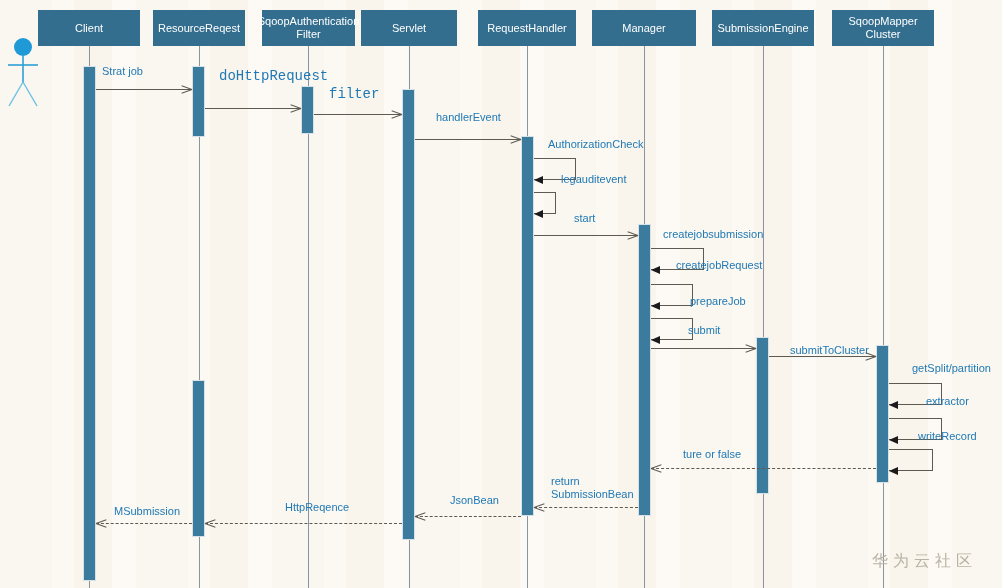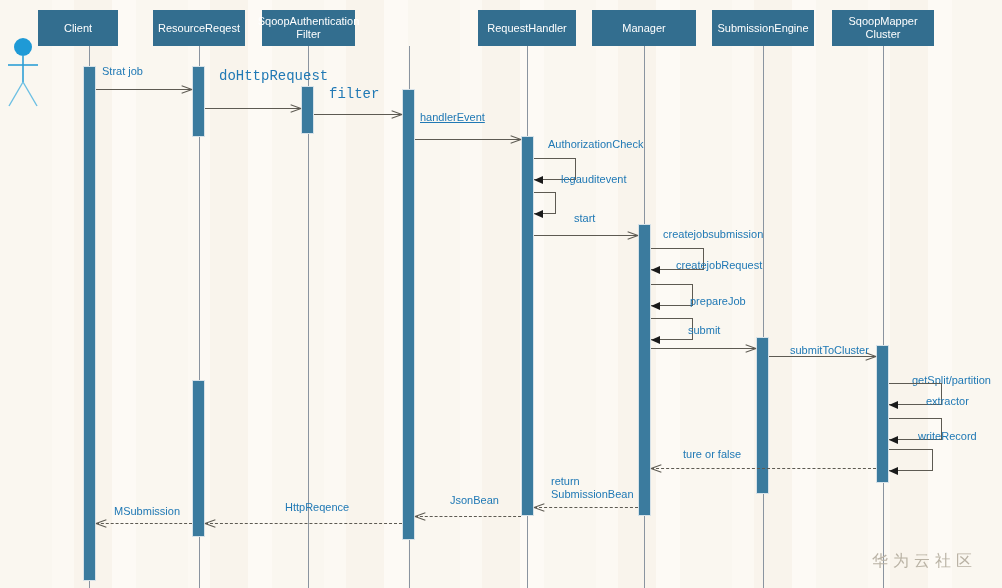--- a/index.html
+++ b/index.html
@@ -147,24 +147,25 @@
 
   <div class="lifeline-line" style="left:89px;  top:46px; height:542px;"></div>
   <div class="lifeline-line" style="left:199px; top:46px; height:542px;"></div>
   <div class="lifeline-line" style="left:308px; top:46px; height:542px;"></div>
   <div class="lifeline-line" style="left:409px; top:46px; height:542px;"></div>
   <div class="lifeline-line" style="left:527px; top:46px; height:542px;"></div>
   <div class="lifeline-line" style="left:644px; top:46px; height:542px;"></div>
   <div class="lifeline-line" style="left:763px; top:46px; height:542px;"></div>
   <div class="lifeline-line" style="left:883px; top:46px; height:542px;"></div>
 
-  <div class="participant-box" style="left:38px;  top:10px; width:80px; height:36px;">Client</div>
+  <div class="participant-box" style="left:38px;  top:10px; width:102px; height:36px;">Client</div>
   <div class="participant-box" style="left:262px; top:10px; width:93px; height:36px;">SqoopAuthentication
 Filter</div>
   <div class="participant-box" style="left:153px; top:10px; width:92px;  height:36px;">ResourceReqest</div>
+  <div class="participant-box" style="left:361px; top:10px; width:96px;  height:36px;">Servlet</div>
   <div class="participant-box" style="left:592px; top:10px; width:104px; height:36px;">Manager</div>
   <div class="participant-box" style="left:478px; top:10px; width:98px;  height:36px;">RequestHandler</div>
   <div class="participant-box" style="left:712px; top:10px; width:102px; height:36px;">SubmissionEngine</div>
   <div class="participant-box" style="left:832px; top:10px; width:102px; height:36px;">SqoopMapper
 Cluster</div>
 
   <div class="activation" style="left:83px;  top:66px;  width:13px; height:515px;"></div>
   <div class="activation" style="left:192px; top:66px;  width:13px; height:71px;"></div>
   <div class="activation" style="left:301px; top:86px;  width:13px; height:48px;"></div>
   <div class="activation" style="left:402px; top:89px;  width:13px; height:451px;"></div>
@@ -181,21 +182,21 @@
   <div class="msg-line" style="left:205px; top:108px; width:96px;"></div>
   <div class="arrow-head ah-open-right" style="left:301px; top:108px;"></div>
   <div class="msg-label mono" style="left:219px; top:70px; width:56px; white-space:normal;">doHttpRequest</div>
 
   <div class="msg-line" style="left:314px; top:114px; width:88px;"></div>
   <div class="arrow-head ah-open-right" style="left:402px; top:114px;"></div>
   <div class="msg-label mono" style="left:329px; top:88px;">filter</div>
 
   <div class="msg-line" style="left:415px; top:139px; width:106px;"></div>
   <div class="arrow-head ah-open-right" style="left:521px; top:139px;"></div>
-  <div class="msg-label" style="left:420px; top:111px;text-decoration:underline;">handlerEvent</div>
+  <div class="msg-label" style="left:436px; top:111px;">handlerEvent</div>
 
   <div class="msg-label" style="left:548px; top:138px;">AuthorizationCheck</div>
 
   <div class="self-call" style="left:534px; top:158px; width:42px; height:22px;"></div>
   <div class="arrow-head ah-filled-left" style="left:534px; top:176px;"></div>
   <div class="msg-label" style="left:561px; top:173px;">legauditevent</div>
 
   <div class="self-call" style="left:534px; top:192px; width:22px; height:22px;"></div>
   <div class="arrow-head ah-filled-left" style="left:534px; top:210px;"></div>
   <div class="msg-label" style="left:574px; top:212px;">start</div>
@@ -217,21 +218,21 @@
   <div class="arrow-head ah-filled-left" style="left:651px; top:336px;"></div>
   <div class="msg-label" style="left:688px; top:324px;">submit</div>
 
   <div class="msg-line" style="left:651px; top:348px; width:105px;"></div>
   <div class="arrow-head ah-open-right" style="left:756px; top:348px;"></div>
 
   <div class="msg-line" style="left:769px; top:356px; width:107px;"></div>
   <div class="arrow-head ah-open-right" style="left:876px; top:356px;"></div>
   <div class="msg-label" style="left:790px; top:344px;">submitToCluster</div>
 
-  <div class="msg-label" style="left:912px; top:362px;margin-top:12px;">getSplit/partition</div>
+  <div class="msg-label" style="left:912px; top:362px;">getSplit/partition</div>
 
   <div class="self-call" style="left:889px; top:383px; width:53px; height:22px;"></div>
   <div class="arrow-head ah-filled-left" style="left:889px; top:401px;"></div>
   <div class="msg-label" style="left:926px; top:395px;">extractor</div>
 
   <div class="self-call" style="left:889px; top:418px; width:53px; height:22px;"></div>
   <div class="arrow-head ah-filled-left" style="left:889px; top:436px;"></div>
   <div class="msg-label" style="left:918px; top:430px;">writeRecord</div>
 
   <div class="self-call" style="left:889px; top:449px; width:44px; height:22px;"></div>

